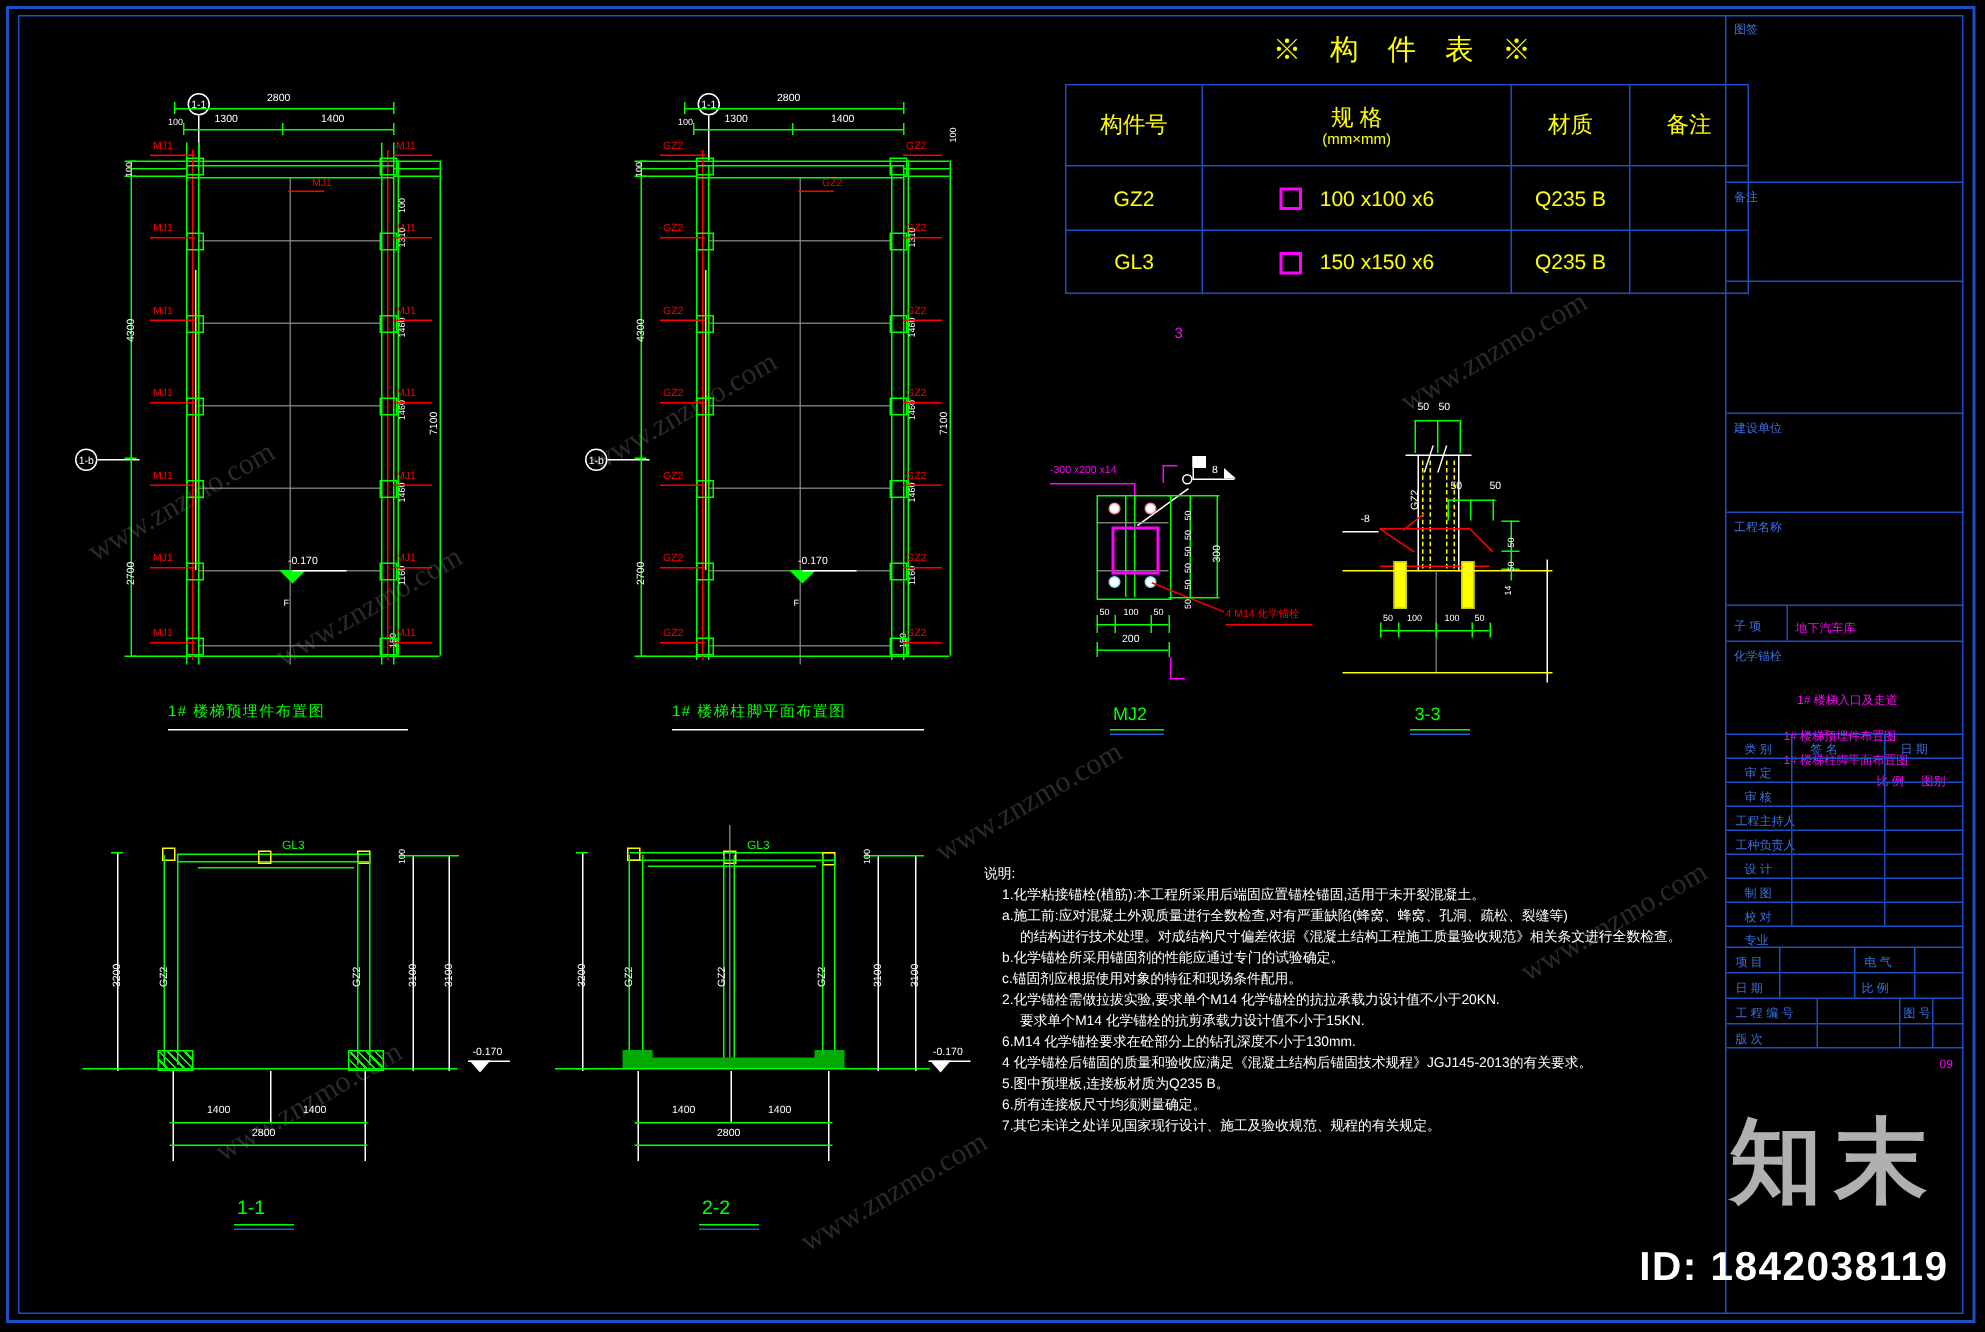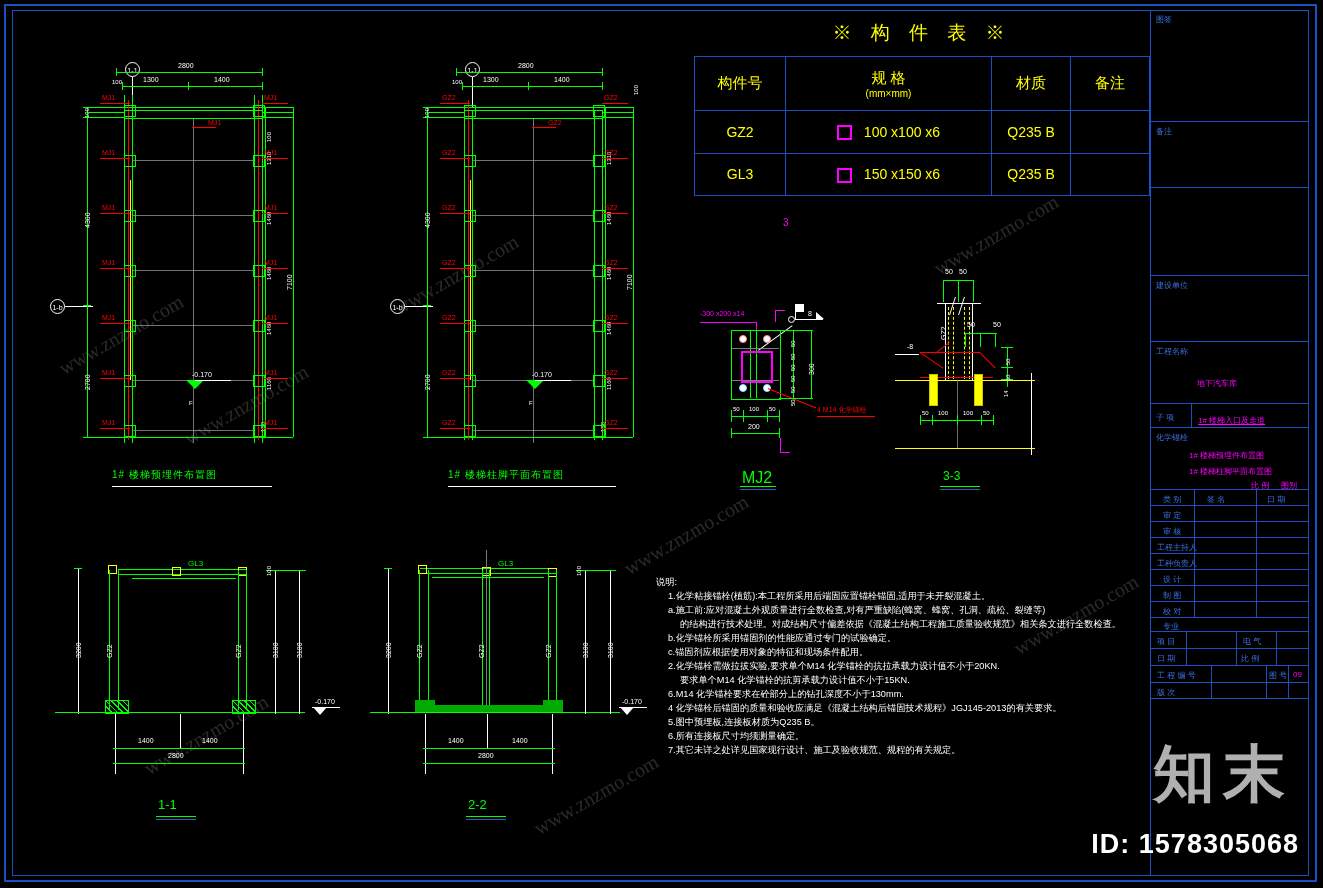--- a/index.html
+++ b/index.html
@@ -25,34 +25,34 @@
   .tr{color:#ff0000;}
   .tm{color:#ff00ff;}
   .vert{transform-origin:0 0;transform:rotate(-90deg);}
 
   
   #outerframe{position:absolute;left:4px;top:4px;width:1313px;height:878px;border:2px solid #1b4fc4;box-sizing:border-box;}
   #innerframe{position:absolute;left:12px;top:10px;width:1297px;height:866px;border:1px solid #1b4fc4;box-sizing:border-box;}
 
   
   #comp-table{position:absolute;left:694px;top:10px;width:456px;height:186px;}
-  #comp-table table{border-collapse:collapse;width:100%;height:100%;}
+  #comp-table table{border-collapse:collapse;width:100%;height:100%;margin-left:16px;}
   #comp-table td,#comp-table th{border:1px solid #1b4fc4;color:#ffff00;text-align:center;
       font-family:"Liberation Sans",sans-serif;font-size:13px;font-weight:normal;padding:0;}
   #comp-table .ttl{border:none;border-bottom:1px solid #1b4fc4;font-size:19px;letter-spacing:7px;height:38px;}
   #comp-table .hdr{height:44px;font-size:15px;}
   #comp-table .sub{font-size:10px;letter-spacing:0;}
   #comp-table .row td{height:34px;font-size:14px;}
   .sqico{display:inline-block;width:15px;height:15px;border:2px solid #ff00ff;vertical-align:middle;margin-right:12px;box-sizing:border-box;}
 
   
   #titleblock{position:absolute;left:1150px;top:10px;width:159px;height:866px;border-left:1px solid #1b4fc4;box-sizing:border-box;}
   .tbrow{position:relative;border-bottom:1px solid #1b4fc4;box-sizing:border-box;}
   .tbl{position:absolute;left:5px;top:4px;color:#3d6fe0;font-size:8px;white-space:nowrap;}
-  .tbv{position:absolute;color:#ff00ff;font-size:8px;white-space:nowrap;}
+  .tbv{position:absolute;color:#ff00ff;font-size:8px;white-space:nowrap;margin-top:35px;}
   .tbcell{position:absolute;top:0;bottom:0;border-left:1px solid #1b4fc4;box-sizing:border-box;}
 
   
   #notes{position:absolute;left:656px;top:578px;width:430px;color:#ffffff;font-size:9.2px;line-height:1.05;}
   #notes .nhdr{margin-bottom:4px;}
   #notes .ni{margin-bottom:4.4px;white-space:nowrap;}
   #notes .ind1{margin-left:12px;}
   #notes .ind2{margin-left:24px;}
 
   
@@ -401,21 +401,21 @@
     <div class="txt tw" style="left:49px;top:116px;font-size:6px;">100</div>
     <div class="txt tw" style="left:69px;top:116px;font-size:6px;">50</div>
     <div class="ln lnh g" style="left:31px;top:143px;width:48px;"></div>
     <div class="ln lnv g" style="left:31px;top:138px;height:10px;"></div>
     <div class="ln lnv g" style="left:79px;top:138px;height:10px;"></div>
     <div class="txt tw" style="left:48px;top:133px;font-size:7px;">200</div>
 
     <div class="ln lnv m" style="left:80px;top:148px;height:14px;"></div>
     <div class="ln lnh m" style="left:80px;top:162px;width:10px;"></div>
 
-    <div class="txt tg" style="left:42px;top:180px;font-size:16px;">MJ2</div>
+    <div class="txt tg" style="left:42px;top:180px;font-size:12px;">MJ2</div>
     <div class="ln lnh g" style="left:40px;top:196px;width:36px;"></div>
     <div class="ln lnh b" style="left:40px;top:199px;width:36px;"></div>
   </div>
 
   <div class="abs" style="left:895px;top:255px;width:200px;height:250px;">
 
     <div class="ln lnh g" style="left:48px;top:25px;width:30px;"></div>
     <div class="ln lnv g" style="left:48px;top:25px;height:22px;"></div>
     <div class="ln lnv g" style="left:63px;top:25px;height:22px;"></div>
     <div class="ln lnv g" style="left:78px;top:25px;height:22px;"></div>
@@ -647,21 +647,21 @@
     <div class="tbrow" style="height:66px;">
       <span class="tbl">建设单位</span>
     </div>
     <div class="tbrow" style="height:62px;">
       <span class="tbl">工程名称</span>
       <span class="tbv" style="left:46px;top:36px;">地下汽车库</span>
     </div>
     <div class="tbrow" style="height:24px;">
       <span class="tbl" style="top:8px;">子  项</span>
       <div class="tbcell" style="left:40px;right:0;">
-        <span class="tbv" style="left:6px;top:11px;text-decoration:underline;">1# 楼梯入口及走道</span>
+        <span class="tbv" style="left:6px;top:22px;">1# 楼梯入口及走道</span>
       </div>
     </div>
     <div class="tbrow" style="height:62px;">
       <span class="tbl">化学锚栓</span>
       <span class="tbv" style="left:38px;top:22px;">1# 楼梯预埋件布置图</span>
       <span class="tbv" style="left:38px;top:38px;">1# 楼梯柱脚平面布置图</span>
       <span class="tbv" style="left:100px;top:52px;">比 例</span>
       <span class="tbv" style="left:130px;top:52px;">图别</span>
     </div>
 
@@ -741,15 +741,15 @@
     </div>
     <div class="tbrow" style="height:16px;">
       <span class="tbl" style="left:6px;top:4px;">版  次</span>
       <div class="tbcell" style="left:60px;width:55px;"></div>
       <div class="tbcell" style="left:115px;width:22px;"></div>
       <div class="tbcell" style="left:137px;right:0;"></div>
     </div>
   </div>
 
   <div id="bigwm">知末</div>
-  <div id="idwm">ID: 1578305068</div>
+  <div id="idwm">ID: 1842038119</div>
 
 </div>
 
 </body></html>

